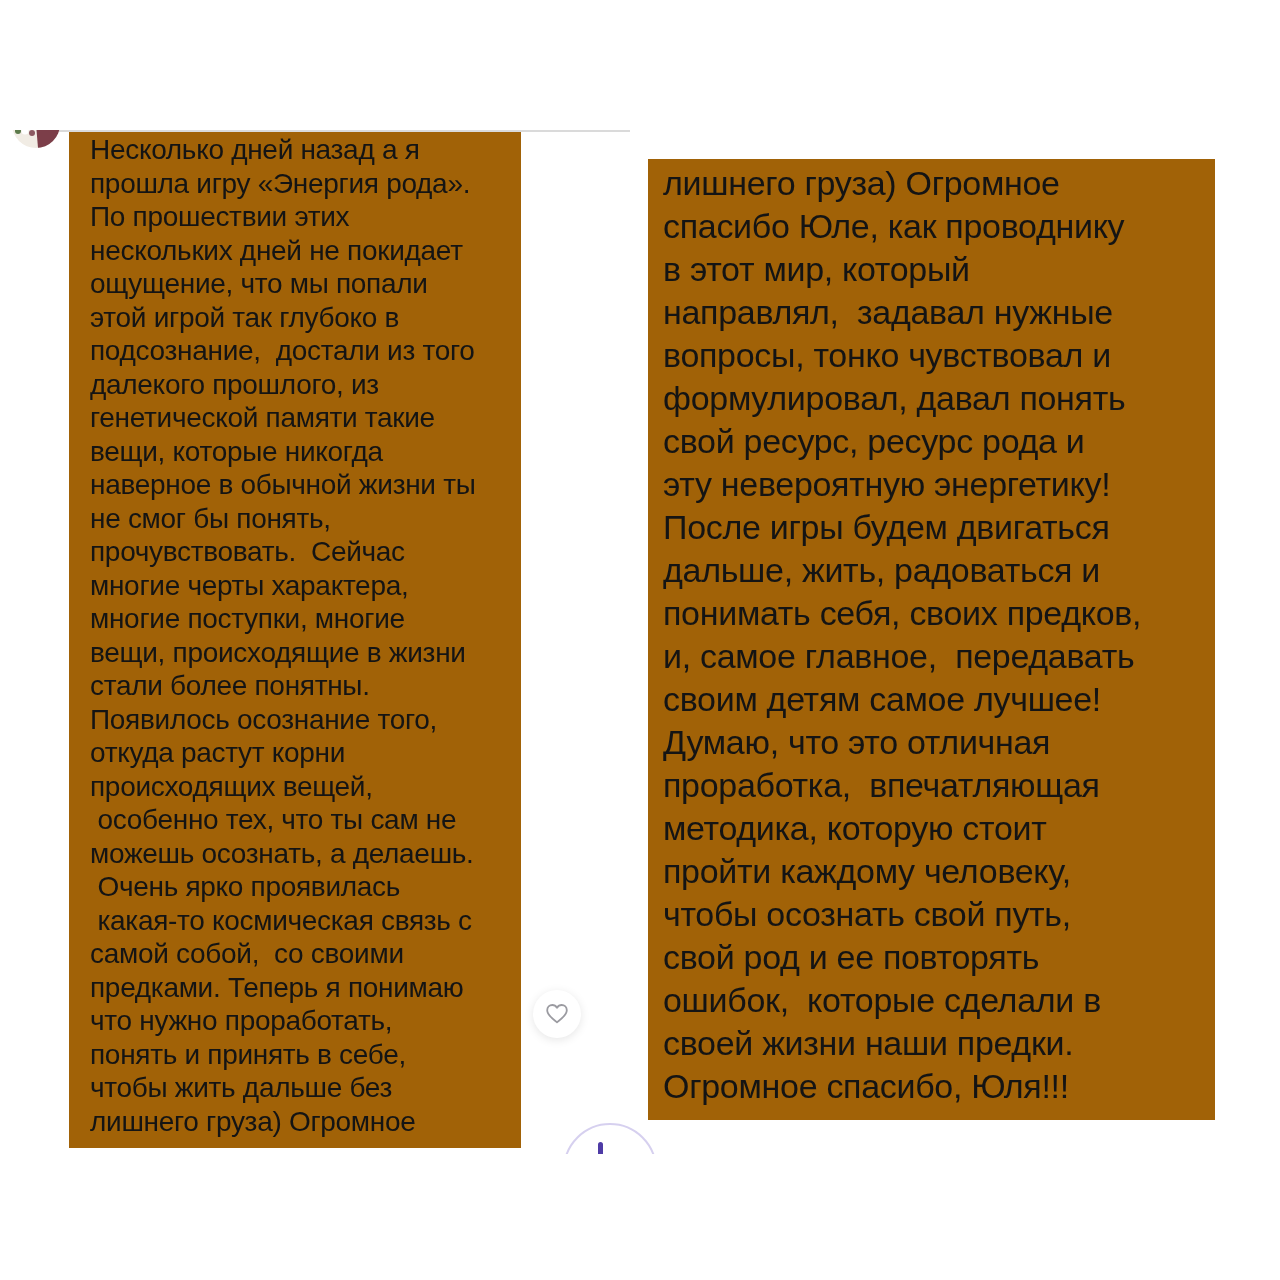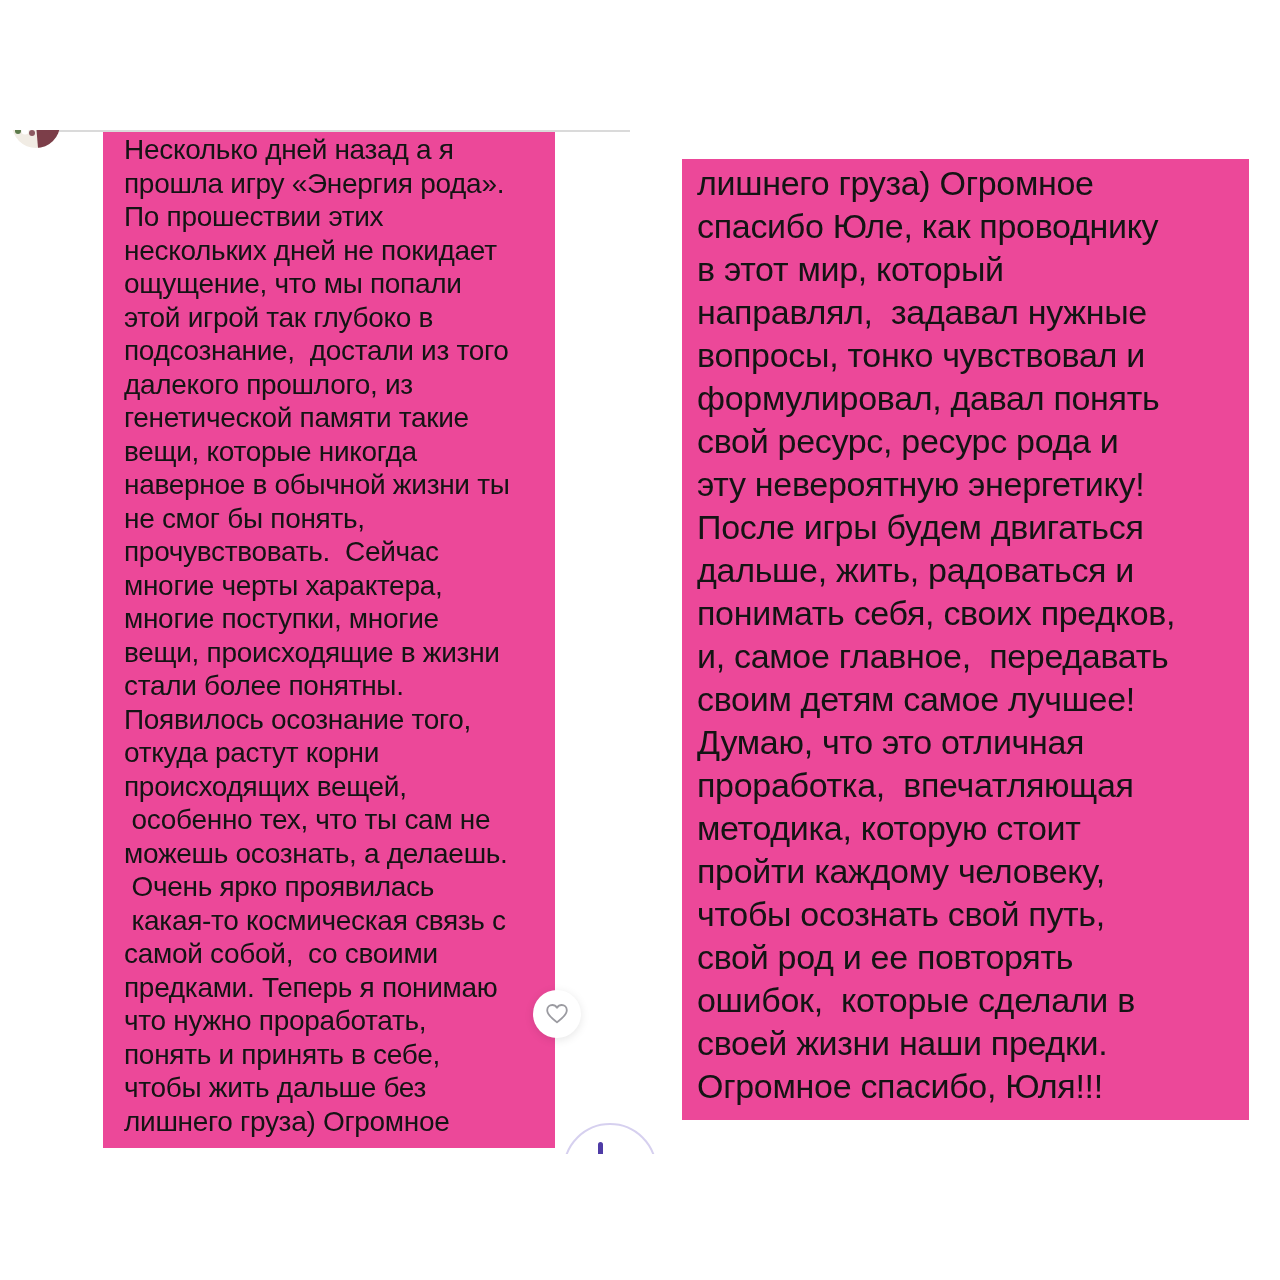--- a/index.html
+++ b/index.html
@@ -24,22 +24,21 @@
     overflow: hidden;
   }
   .avatar {
     position: absolute; left: 0; top: -30px;
     width: 48px; height: 48px; border-radius: 50%;
     overflow: hidden;
   }
 
   
   .bubble {
-    background: #ec4899;
-    margin-left: 34px;
+    background: #a16207;
   }
   .bubble-left {
     left: 69px; top: 132px; width: 452px; height: 1016px;
   }
   .bubble-right {
     left: 648px; top: 159px; width: 567px; height: 961px;
   }
   .msg-text {
     white-space: pre;
     color: #141414;

